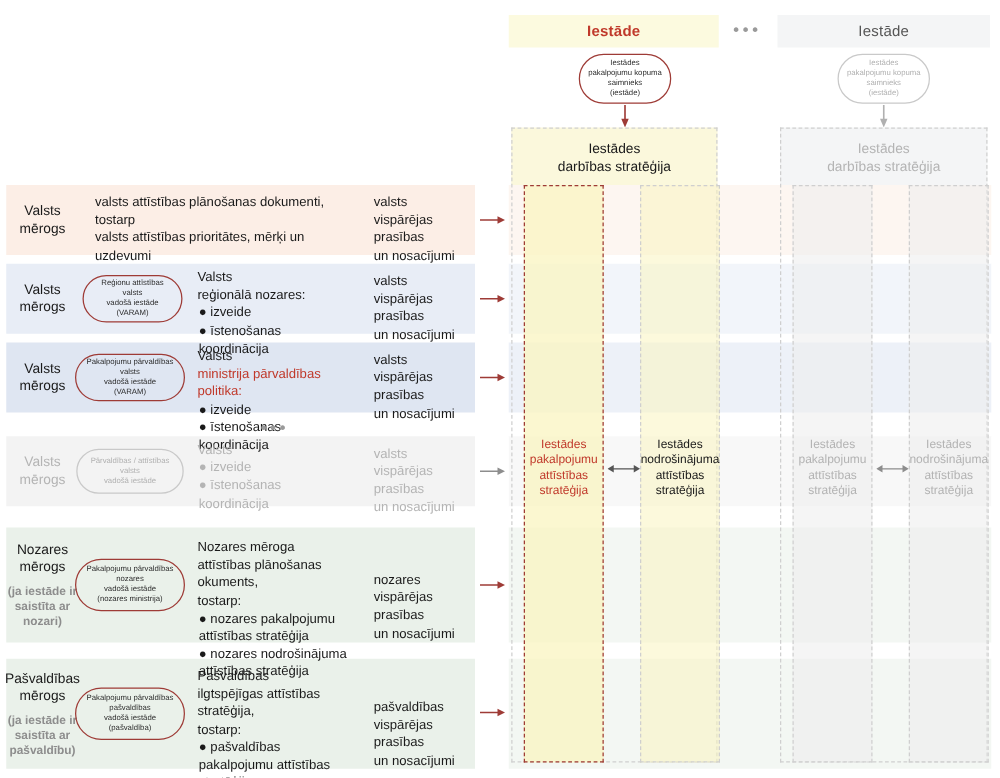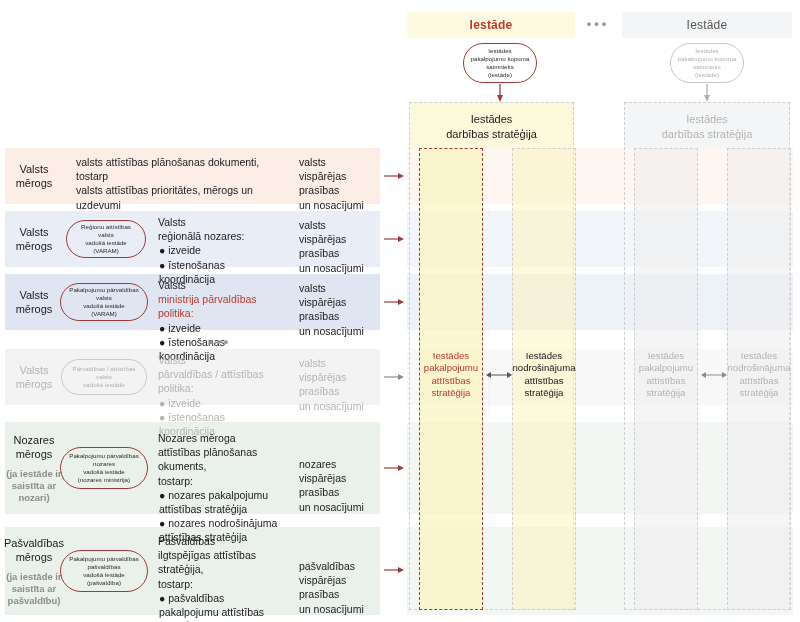--- a/index.html
+++ b/index.html
@@ -166,21 +166,21 @@
       <polygon points="0,6 5,3 5,9" fill="#8d8d8d"></polygon>
       <polygon points="26,6 21,3 21,9" fill="#8d8d8d"></polygon>
     </svg>
 </div>
 
 <div class="abs scale-cell" style="left:5px;top:148px;width:58px;height:56px;">
   <div>Valsts<br>mērogs</div>
 </div>
 <div class="abs doc-cell" style="left:68px;top:148px;width:216px;height:56px;">
   <div>valsts attīstības plānošanas dokumenti, tostarp</div>
-  <div>valsts attīstības prioritātes, mērogs un uzdevumi</div>
+  <div>valsts attīstības prioritātes, mērķi un uzdevumi</div>
 </div>
 <div class="abs req-cell" style="left:293px;top:148px;width:87px;height:56px;">
   <div>valsts</div>
   <div>vispārējas prasības</div>
   <div>un nosacījumi</div>
 </div>
 <div class="abs arrow-h" style="left:384px;top:168px;width:20px;height:16px;">
   <svg width="20" height="10" viewBox="0 0 20 10">
       <line x1="0" y1="5" x2="15" y2="5" stroke="#9e3b36" stroke-width="1.2"></line>
       <polygon points="20,5 14,2 14,8" fill="#9e3b36"></polygon>
@@ -254,21 +254,20 @@
 </div>
 <div class="abs owner-cell" style="left:58px;top:349px;width:92px;height:56px;">
   <div class="oval muted" style="width:86px;height:36px;flex-direction:column;">
     <span>Pārvaldības / attīstības</span>
     <span>valsts</span>
     <span>vadošā iestāde</span>
   </div>
 </div>
 <div class="abs doc-cell muted-txt" style="left:150px;top:346px;width:140px;height:62px;">
   <div>Valsts</div>
-  <div>pārvaldības / attīstības politika:</div>
   <div class="li">●&nbsp;<span>izveide</span></div>
   <div class="li">●&nbsp;<span>īstenošanas koordinācija</span></div>
 </div>
 <div class="abs req-cell muted-txt" style="left:293px;top:349px;width:87px;height:56px;">
   <div>valsts</div>
   <div>vispārējas prasības</div>
   <div>un nosacījumi</div>
 </div>
 <div class="abs arrow-h" style="left:384px;top:369px;width:20px;height:16px;">
   <svg width="20" height="10" viewBox="0 0 20 10">

